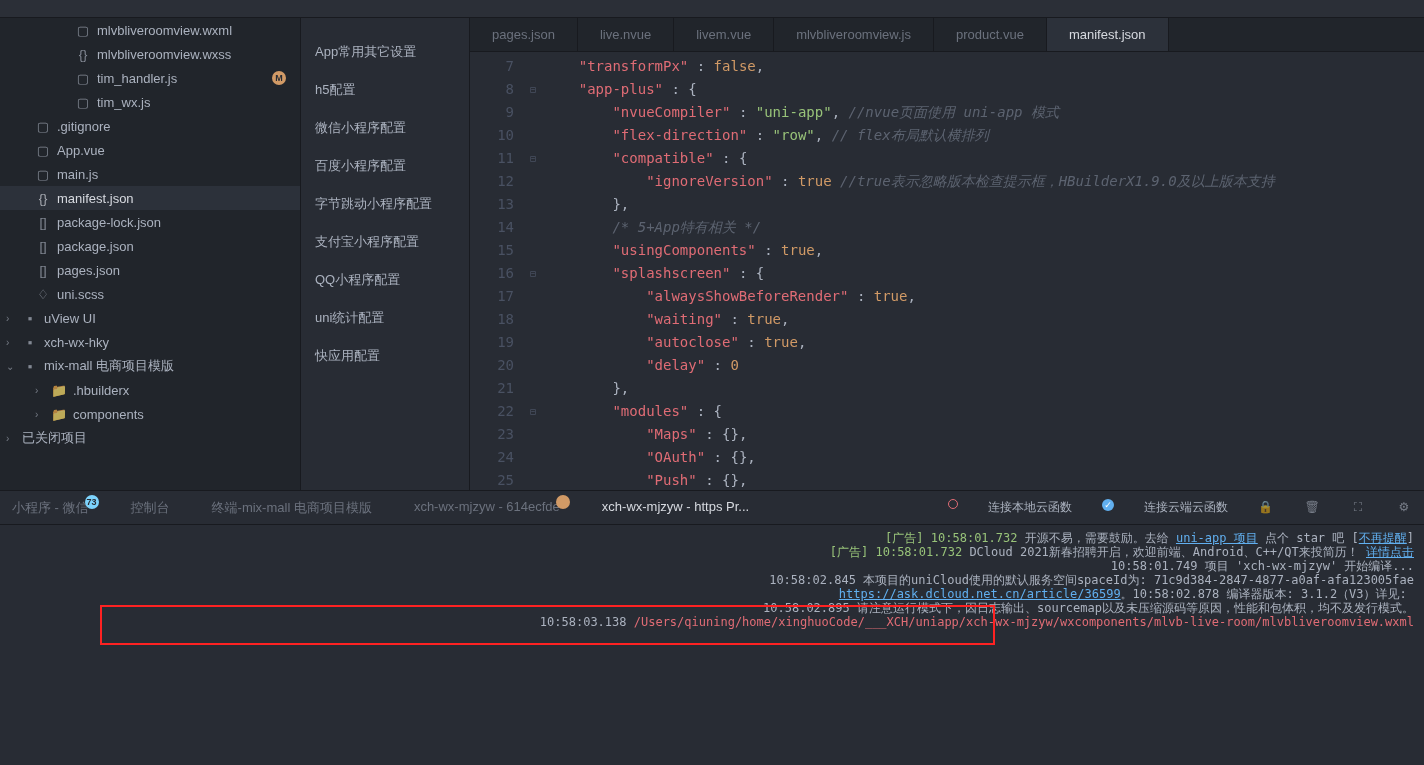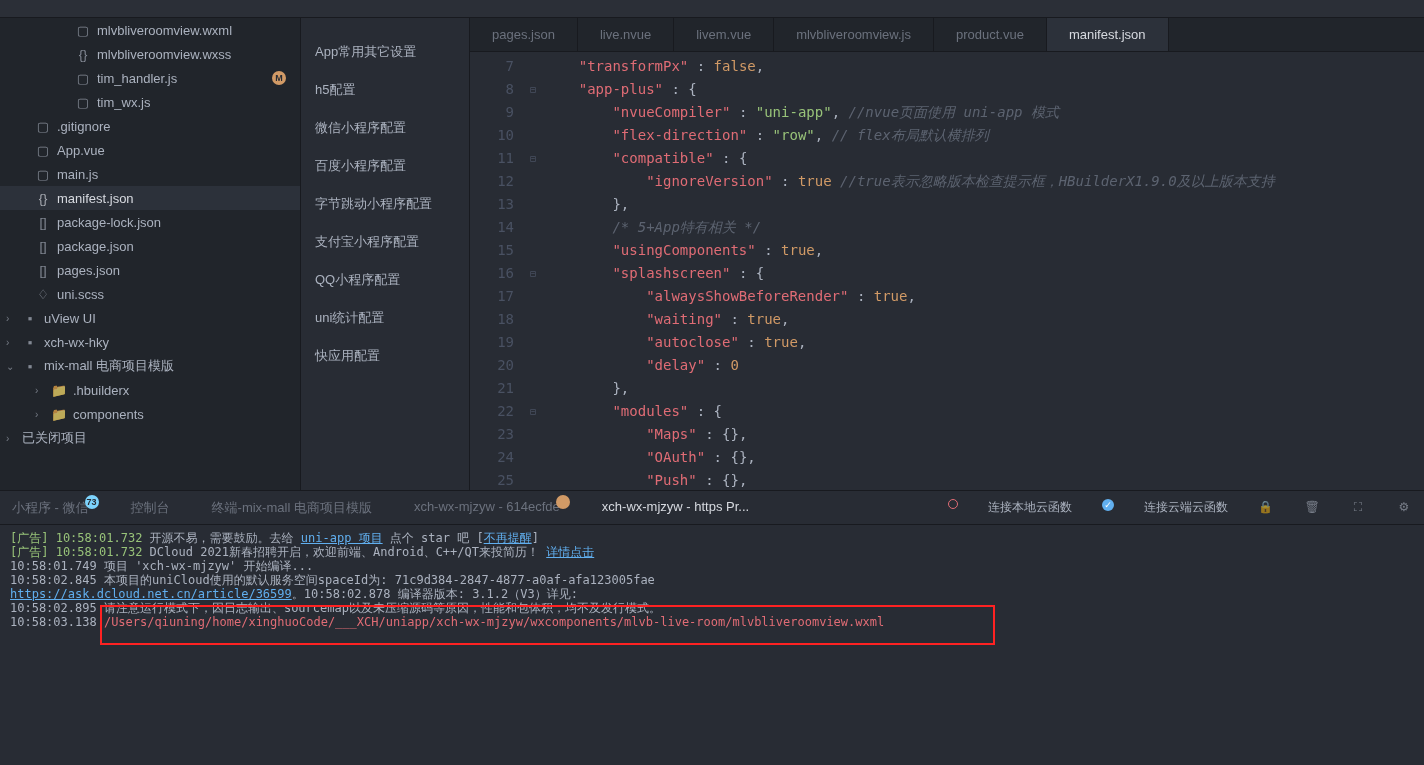--- a/index.html
+++ b/index.html
@@ -143,20 +143,21 @@
 .tool-icon { width: 16px; height: 16px; opacity: 0.6; cursor: pointer; display:inline-flex; align-items:center; justify-content:center; }
 
 .console-out {
   flex: 1;
   font-family: Menlo, Consolas, monospace;
   font-size: 12px;
   line-height: 14px;
   padding: 6px 10px;
   overflow: hidden;
   position: relative;
+  text-align: right;
 }
 .console-out .cline { white-space: pre; }
 .console-out .green { color: #98c379; }
 .console-out .red { color: #e06c75; }
 .console-out .blue-link { color: #61afef; text-decoration: underline; cursor: pointer; }
 .console-out .hl-box {
   position: absolute;
   border: 2px solid #ff2222;
   left: 100px; top: 80px; width: 895px; height: 40px;
 }

